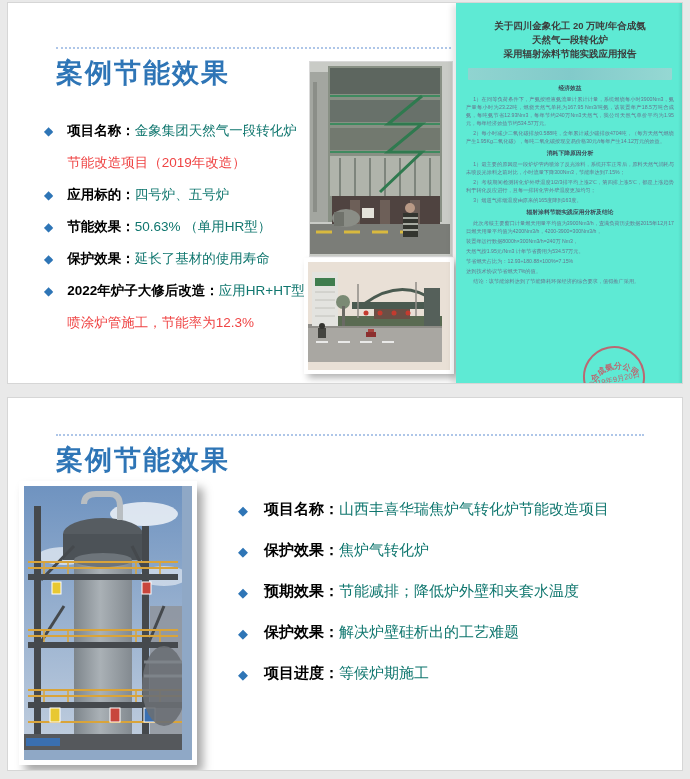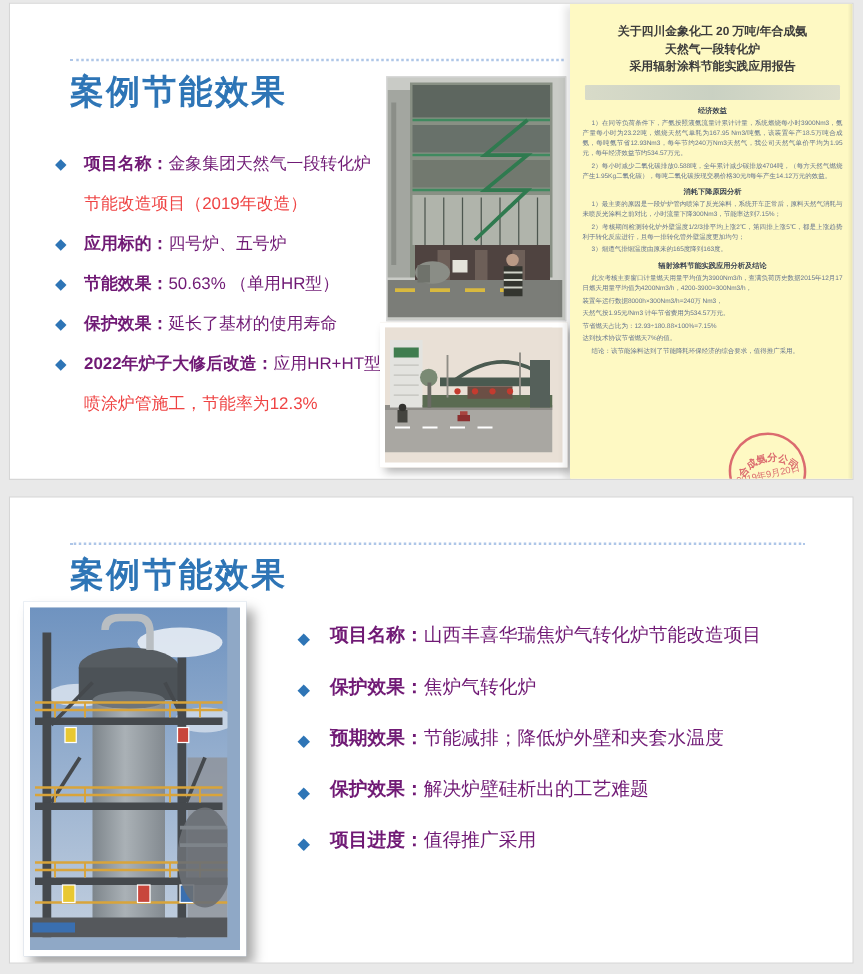--- a/index.html
+++ b/index.html
@@ -7,38 +7,38 @@
   .slide{position:absolute;left:7px;width:676px;background:#ffffff;border:1px solid #d6d6d6;box-sizing:border-box;overflow:hidden;}
   #slide1{top:2px;height:382px;}
   #slide2{top:397px;height:374px;}
   .dotline{position:absolute;border-top:2px dotted #aec6e8;height:0;}
   .slide-title{position:absolute;font-size:27px;font-weight:bold;color:#2E75B6;letter-spacing:2px;text-align:center;}
   
   .bullets{position:absolute;}
   .bullet{display:flex;align-items:flex-start;}
   .diamond{color:#2E75B6;flex:0 0 auto;}
   .btext{flex:1 1 auto;}
-  .blabel{font-weight:bold;color:#701a75;}
-  .bvalue{color:#701a75;}
+  .blabel{font-weight:bold;color:#000000;}
+  .bvalue{color:#0f766e;}
   .bcont{color:#ef4444;}
   .bcont:empty{display:none;}
   #slide1 .bullets{left:24px;top:112px;width:280px;}
   #slide1 .bullet{font-size:13.5px;line-height:32px;}
   #slide1 .diamond{font-size:12px;margin:0 14px 0 12px;}
   #slide2 .bullets{left:218px;top:100px;width:446px;}
   #slide2 .bullet{font-size:15px;line-height:22px;margin-bottom:17px;}
   #slide2 .diamond{font-size:13px;margin:2px 16px 0 12px;}
   
   .photo{position:absolute;}
   #photo-furnace{left:301px;top:58px;width:142px;height:194px;border:1px solid #d9d9d9;background:#c9cbc6;}
   #photo-gate{left:296px;top:255px;width:142px;height:108px;border:4px solid #ffffff;box-shadow:4px 4px 7px rgba(0,0,0,.30);background:#e9e0d6;}
   #photo-tower{left:11px;top:83px;width:168px;height:274px;border:5px solid #ffffff;box-shadow:6px 7px 9px rgba(0,0,0,.35);background:#8fa8c6;}
   .photo svg{display:block;}
   
-  #report{position:absolute;left:448px;top:0;width:228px;height:410px;background:#fef9c3;box-shadow:-4px 2px 6px rgba(0,0,0,.10);box-sizing:border-box;padding:10px 10px 0 10px;}
+  #report{position:absolute;left:448px;top:0;width:228px;height:410px;background:#5eead4;box-shadow:-4px 2px 6px rgba(0,0,0,.10);box-sizing:border-box;padding:10px 10px 0 10px;}
   #report:after{content:"";position:absolute;top:0;right:0;width:6px;height:100%;background:linear-gradient(to right,rgba(0,0,0,0),rgba(0,0,0,.12));}
   .rpt-title{margin-top:6px;text-align:center;font-size:9.5px;font-weight:bold;color:#3c3c3c;line-height:14px;}
   .rpt-band{height:12px;margin:7px 2px 4px 2px;background:linear-gradient(to right,#b9c2cd,#9fb0c2,#c3c9d2);opacity:.55;border-radius:1px;}
   .rpt-h{text-align:center;font-size:5.8px;font-weight:bold;color:#3d4654;margin:4px 0 2px 0;}
   .rpt-p{font-size:5.2px;line-height:8px;color:#66758f;text-align:justify;text-indent:1.4em;margin:0 0 2px 0;}
   .rpt-p.noindent{text-indent:0;}
   
   #stamp{position:absolute;right:22px;bottom:-6px;width:96px;height:84px;}
   
 </style>
@@ -312,16 +312,16 @@
     <div class="bullet">
       <span class="diamond">◆</span>
       <div class="btext"><span class="blabel">预期效果：</span><span class="bvalue">节能减排；降低炉外壁和夹套水温度</span></div>
     </div>
     <div class="bullet">
       <span class="diamond">◆</span>
       <div class="btext"><span class="blabel">保护效果：</span><span class="bvalue">解决炉壁硅析出的工艺难题</span></div>
     </div>
     <div class="bullet">
       <span class="diamond">◆</span>
-      <div class="btext"><span class="blabel">项目进度：</span><span class="bvalue">值得推广采用</span></div>
+      <div class="btext"><span class="blabel">项目进度：</span><span class="bvalue">等候炉期施工</span></div>
     </div>
   </div>
 </div>
 
 </body></html>

